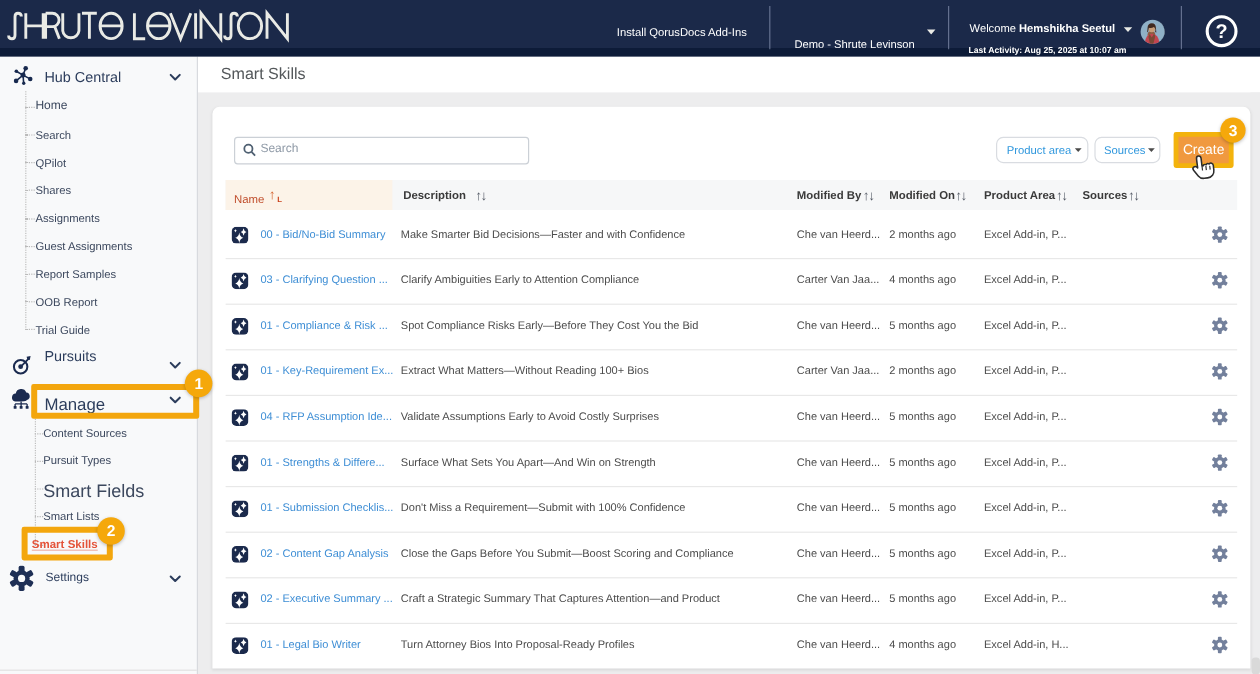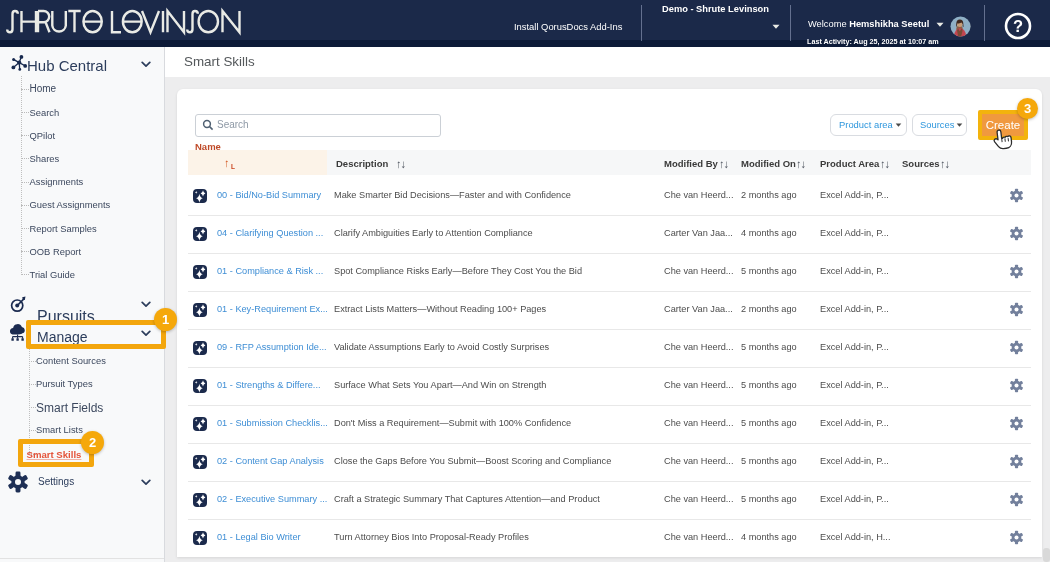--- a/index.html
+++ b/index.html
@@ -47,21 +47,21 @@
   </svg>
 <div style="position:absolute;left:978px;top:110px;width:50px;height:29.5px;border:4px solid #f3b30d;border-radius:2px;box-sizing:border-box;background:#f0993f;z-index:20"></div>
 <div style="position:absolute;left:982px;top:114px;width:42px;height:21.5px;display:flex;align-items:center;justify-content:center;font-size:11.5px;color:#fff;z-index:21">Create</div>
 <div style="position:absolute;left:1017.0px;top:98.0px;width:21px;height:21px;border-radius:50%;background:#f5a80b;color:#fff;font-weight:bold;font-size:13px;box-shadow:0 1px 3px rgba(0,0,0,0.25);display:flex;align-items:center;justify-content:center;z-index:30">3</div>
 <svg width="22" height="26" viewBox="0 0 22 26" style="position:absolute;left:992px;top:128px;z-index:25;transform:rotate(-7deg)">
 <path d="M8.1 1.6 C9.3 1.6 10 2.5 10 3.7 L10 10.2 L10.9 10.3 C11.1 9.5 12 9.1 12.8 9.3 L13.6 9.6 C13.9 8.9 14.8 8.6 15.6 8.9 L16.3 9.2 C16.7 8.7 17.5 8.5 18.2 8.8 C19 9.2 19.4 9.8 19.4 10.7 L19.4 14.6 C19.4 18 17 20.6 13.5 20.6 L10.7 20.6 C8.6 20.6 7 19.7 5.9 18 L2.6 12.9 C2 12 2.2 10.9 3 10.3 C3.9 9.7 5 9.9 5.7 10.7 L6.2 11.3 L6.2 3.7 C6.2 2.5 6.9 1.6 8.1 1.6 Z" fill="#fff" stroke="#2d2d2d" stroke-width="1.3" stroke-linejoin="round"></path>
 <path d="M10 10.4 L10 14 M13.2 10.6 L13.2 14 M16.4 10.8 L16.4 14" stroke="#2d2d2d" stroke-width="1" fill="none"></path>
   </svg>
 <div style="position:absolute;left:188px;top:150px;width:843px;height:25px;background:#f6f7f8"></div>
 <div style="position:absolute;left:188px;top:150px;width:139px;height:25px;background:#fcf3e8"></div>
-<div style="position:absolute;left:195px;top:141px;font-size:9.5px;font-weight:bold;color:#bf4a28">Name</div>
+<div style="position:absolute;left:195px;top:161px;font-size:9.5px;font-weight:normal;color:#bf4a28">Name</div>
 <div style="position:absolute;left:224px;top:157px;font-size:11.3px;color:#d2571f;font-weight:bold">↑</div>
 <div style="position:absolute;left:231px;top:163px;font-size:6.5px;color:#c9401a;font-weight:bold">L</div>
 <div style="position:absolute;left:336px;top:157.5px;font-size:9.5px;font-weight:bold;color:#3a3a3a">Description</div>
 <div style="position:absolute;left:396px;top:157.5px;font-size:11.3px;color:#4f5561;letter-spacing:-1.2px">↑↓</div>
 <div style="position:absolute;left:664px;top:157.5px;font-size:9.5px;font-weight:bold;color:#3a3a3a">Modified By</div>
 <div style="position:absolute;left:719px;top:157.5px;font-size:11.3px;color:#4f5561;letter-spacing:-1.2px">↑↓</div>
 <div style="position:absolute;left:741px;top:157.5px;font-size:9.5px;font-weight:bold;color:#3a3a3a">Modified On</div>
 <div style="position:absolute;left:796px;top:157.5px;font-size:11.3px;color:#4f5561;letter-spacing:-1.2px">↑↓</div>
 <div style="position:absolute;left:820px;top:157.5px;font-size:9.5px;font-weight:bold;color:#3a3a3a">Product Area</div>
 <div style="position:absolute;left:880px;top:157.5px;font-size:11.3px;color:#4f5561;letter-spacing:-1.2px">↑↓</div>
@@ -74,21 +74,21 @@
 <div style="position:absolute;left:334px;top:189.5px;font-size:9.2px;color:#4c4c4c">Make Smarter Bid Decisions—Faster and with Confidence</div>
 <div style="position:absolute;left:664px;top:189.5px;font-size:9.2px;color:#4c4c4c">Che van Heerd...</div>
 <div style="position:absolute;left:741px;top:189.5px;font-size:9.2px;color:#4c4c4c">2 months ago</div>
 <div style="position:absolute;left:820px;top:189.5px;font-size:9.2px;color:#4c4c4c">Excel Add-in, P...</div>
 <svg width="15" height="15" style="position:absolute;left:1009px;top:188.0px;color:#73809c">
     <use href="#gear"></use>
   </svg>
 <svg width="14" height="14" style="position:absolute;left:193px;top:226.5px">
     <use href="#sk"></use>
   </svg>
-<div style="position:absolute;left:217px;top:227.5px;font-size:9.2px;color:#3e8ed5">04 - Clarifying Question ...</div>
+<div style="position:absolute;left:217px;top:227.5px;font-size:9.2px;color:#3e8ed5">03 - Clarifying Question ...</div>
 <div style="position:absolute;left:334px;top:227.5px;font-size:9.2px;color:#4c4c4c">Clarify Ambiguities Early to Attention Compliance</div>
 <div style="position:absolute;left:664px;top:227.5px;font-size:9.2px;color:#4c4c4c">Carter Van Jaa...</div>
 <div style="position:absolute;left:741px;top:227.5px;font-size:9.2px;color:#4c4c4c">4 months ago</div>
 <div style="position:absolute;left:820px;top:227.5px;font-size:9.2px;color:#4c4c4c">Excel Add-in, P...</div>
 <svg width="15" height="15" style="position:absolute;left:1009px;top:226.0px;color:#73809c">
     <use href="#gear"></use>
   </svg>
 <div style="position:absolute;left:188px;top:214.5px;width:843px;border-top:1px solid #e8e8e8"></div>
 <svg width="14" height="14" style="position:absolute;left:193px;top:264.5px">
     <use href="#sk"></use>
@@ -99,32 +99,32 @@
 <div style="position:absolute;left:741px;top:265.5px;font-size:9.2px;color:#4c4c4c">5 months ago</div>
 <div style="position:absolute;left:820px;top:265.5px;font-size:9.2px;color:#4c4c4c">Excel Add-in, P...</div>
 <svg width="15" height="15" style="position:absolute;left:1009px;top:264.0px;color:#73809c">
     <use href="#gear"></use>
   </svg>
 <div style="position:absolute;left:188px;top:252.5px;width:843px;border-top:1px solid #e8e8e8"></div>
 <svg width="14" height="14" style="position:absolute;left:193px;top:302.5px">
     <use href="#sk"></use>
   </svg>
 <div style="position:absolute;left:217px;top:303.5px;font-size:9.2px;color:#3e8ed5">01 - Key-Requirement Ex...</div>
-<div style="position:absolute;left:334px;top:303.5px;font-size:9.2px;color:#4c4c4c">Extract Lists Matters—Without Reading 100+ Pages</div>
+<div style="position:absolute;left:334px;top:303.5px;font-size:9.2px;color:#4c4c4c">Extract What Matters—Without Reading 100+ Bios</div>
 <div style="position:absolute;left:664px;top:303.5px;font-size:9.2px;color:#4c4c4c">Carter Van Jaa...</div>
 <div style="position:absolute;left:741px;top:303.5px;font-size:9.2px;color:#4c4c4c">2 months ago</div>
 <div style="position:absolute;left:820px;top:303.5px;font-size:9.2px;color:#4c4c4c">Excel Add-in, P...</div>
 <svg width="15" height="15" style="position:absolute;left:1009px;top:302.0px;color:#73809c">
     <use href="#gear"></use>
   </svg>
 <div style="position:absolute;left:188px;top:290.5px;width:843px;border-top:1px solid #e8e8e8"></div>
 <svg width="14" height="14" style="position:absolute;left:193px;top:340.5px">
     <use href="#sk"></use>
   </svg>
-<div style="position:absolute;left:217px;top:341.5px;font-size:9.2px;color:#3e8ed5">09 - RFP Assumption Ide...</div>
+<div style="position:absolute;left:217px;top:341.5px;font-size:9.2px;color:#3e8ed5">04 - RFP Assumption Ide...</div>
 <div style="position:absolute;left:334px;top:341.5px;font-size:9.2px;color:#4c4c4c">Validate Assumptions Early to Avoid Costly Surprises</div>
 <div style="position:absolute;left:664px;top:341.5px;font-size:9.2px;color:#4c4c4c">Che van Heerd...</div>
 <div style="position:absolute;left:741px;top:341.5px;font-size:9.2px;color:#4c4c4c">5 months ago</div>
 <div style="position:absolute;left:820px;top:341.5px;font-size:9.2px;color:#4c4c4c">Excel Add-in, P...</div>
 <svg width="15" height="15" style="position:absolute;left:1009px;top:340.0px;color:#73809c">
     <use href="#gear"></use>
   </svg>
 <div style="position:absolute;left:188px;top:328.5px;width:843px;border-top:1px solid #e8e8e8"></div>
 <svg width="14" height="14" style="position:absolute;left:193px;top:378.5px">
     <use href="#sk"></use>
@@ -196,21 +196,21 @@
     </g>
 <g fill="#17294e">
       <circle cx="11.2" cy="9.6" r="2.1"></circle>
       <circle cx="13.4" cy="3.9" r="1.9"></circle>
 <circle cx="5.6" cy="6.4" r="1.5"></circle>
       <circle cx="5.4" cy="14.4" r="1.9"></circle>
 <circle cx="17.2" cy="12.9" r="1.9"></circle>
       <circle cx="11.8" cy="16.4" r="1.4"></circle>
     </g>
   </svg>
-<div style="position:absolute;left:27px;top:57px;font-size:15px;color:#2c3d5c">Hub Central</div>
+<div style="position:absolute;left:37px;top:57px;font-size:12px;color:#2c3d5c">Hub Central</div>
 <svg width="10" height="7" viewBox="0 0 10 7" style="position:absolute;left:141px;top:60.5px">
     <polyline points="1.2,1.4 5,5.2 8.8,1.4" fill="none" stroke="#2c3d5c" stroke-width="1.7" stroke-linecap="round" stroke-linejoin="round"></polyline>
   </svg>
 <div style="position:absolute;left:29.5px;top:83.3px;font-size:10px;color:#3c485e">Home</div>
 <div style="position:absolute;left:21px;top:88.8px;width:8px;border-top:1px dotted #b9b9b9"></div>
 <div style="position:absolute;left:29.5px;top:106.5px;font-size:9.4px;color:#3c485e">Search</div>
 <div style="position:absolute;left:21px;top:112.0px;width:8px;border-top:1px dotted #b9b9b9"></div>
 <div style="position:absolute;left:29.5px;top:129.7px;font-size:9.4px;color:#3c485e">QPilot</div>
 <div style="position:absolute;left:21px;top:135.2px;width:8px;border-top:1px dotted #b9b9b9"></div>
 <div style="position:absolute;left:29.5px;top:152.9px;font-size:9.4px;color:#3c485e">Shares</div>
@@ -225,21 +225,21 @@
 <div style="position:absolute;left:21px;top:251.2px;width:8px;border-top:1px dotted #b9b9b9"></div>
 <div style="position:absolute;left:29.5px;top:268.9px;font-size:9.4px;color:#3c485e">Trial Guide</div>
 <div style="position:absolute;left:21px;top:274.4px;width:8px;border-top:1px dotted #b9b9b9"></div>
 <div style="position:absolute;left:21px;top:76px;height:199px;border-left:1px dotted #bfbfbf"></div>
 <svg width="22" height="22" viewBox="0 0 22 22" style="position:absolute;left:8;top:294">
 <circle cx="9.2" cy="11.6" r="5.6" fill="none" stroke="#1b2b50" stroke-width="1.7"></circle>
 <circle cx="9.2" cy="11.6" r="2" fill="#1b2b50"></circle>
 <path d="M15.9 4.9 L10.2 10.6" stroke="#1b2b50" stroke-width="1.5" fill="none"></path>
 <path d="M14.2 3.3 L17.5 2.6 L16.8 5.9 L14.9 6 Z" fill="#1b2b50"></path>
   </svg>
-<div style="position:absolute;left:37px;top:308px;font-size:16px;color:#2c3d5c">Pursuits</div>
+<div style="position:absolute;left:37px;top:290px;font-size:12px;color:#2c3d5c">Pursuits</div>
 <svg width="10" height="7" viewBox="0 0 10 7" style="position:absolute;left:141px;top:300.5px">
     <polyline points="1.2,1.4 5,5.2 8.8,1.4" fill="none" stroke="#2c3d5c" stroke-width="1.7" stroke-linecap="round" stroke-linejoin="round"></polyline>
   </svg>
 <svg width="20" height="20" viewBox="0 0 20 20" style="position:absolute;left:8;top:323">
 <path d="M4.6 11.6 a3.4 3.4 0 0 1 0.5-6.7 a4.6 4.6 0 0 1 8.8-0.9 a3.2 3.2 0 0 1 0.4 6.3 q0.4 1.3-9.7 1.3z" fill="#1b2b50"></path>
 <g stroke="#1b2b50" stroke-width="1.1" fill="none">
 <path d="M9.6 11.5 L9.6 13.6 M4.6 13.6 L14.6 13.6 M4.6 13.6 L4.6 15.6 M9.6 13.6 L9.6 15.6 M14.6 13.6 L14.6 15.6"></path>
     </g>
 <g fill="#1b2b50">
       <rect x="3.4" y="15.3" width="2.4" height="2.4" rx="0.5"></rect>
@@ -249,21 +249,21 @@
   </svg>
 <div style="position:absolute;left:37px;top:329px;font-size:14px;color:#2c3d5c">Manage</div>
 <svg width="10" height="7" viewBox="0 0 10 7" style="position:absolute;left:141px;top:330.0px">
     <polyline points="1.2,1.4 5,5.2 8.8,1.4" fill="none" stroke="#2c3d5c" stroke-width="1.7" stroke-linecap="round" stroke-linejoin="round"></polyline>
   </svg>
 <div style="position:absolute;left:26px;top:319.5px;width:130px;height:19px;border:5px solid #f3a60d;border-radius:2px;z-index:25"></div>
 <div style="position:absolute;left:36px;top:355.0px;font-size:9.4px;color:#3c485e">Content Sources</div>
 <div style="position:absolute;left:29px;top:360.5px;width:7px;border-top:1px dotted #b9b9b9"></div>
 <div style="position:absolute;left:36px;top:378.1px;font-size:9.4px;color:#3c485e">Pursuit Types</div>
 <div style="position:absolute;left:29px;top:383.6px;width:7px;border-top:1px dotted #b9b9b9"></div>
-<div style="position:absolute;left:36px;top:401.2px;font-size:12px;color:#3c485e">Smart Fields</div>
+<div style="position:absolute;left:36px;top:401.2px;font-size:15px;color:#3c485e">Smart Fields</div>
 <div style="position:absolute;left:29px;top:406.7px;width:7px;border-top:1px dotted #b9b9b9"></div>
 <div style="position:absolute;left:36px;top:424.3px;font-size:9.4px;color:#3c485e">Smart Lists</div>
 <div style="position:absolute;left:29px;top:429.8px;width:7px;border-top:1px dotted #b9b9b9"></div>
 <div style="position:absolute;left:29px;top:347px;height:107px;border-left:1px dotted #bfbfbf"></div>
 <div style="position:absolute;left:29px;top:453.5px;width:7px;border-top:1px dotted #b9b9b9"></div>
 <div style="position:absolute;left:26.5px;top:448.5px;font-size:9.6px;font-weight:bold;color:#e4533a;text-decoration:underline;text-decoration-color:#f0b2a6;z-index:26">Smart Skills</div>
 <div style="position:absolute;left:18px;top:438.5px;width:65.5px;height:18.5px;border:5px solid #f3a60d;border-radius:2px;z-index:25"></div>
 <svg width="22" height="22" viewBox="-8 -8 16 16" style="position:absolute;left:7;top:471;color:#1e2f55">
 <g fill="currentColor">
       <circle r="4.9"></circle>
@@ -285,21 +285,21 @@
 <div style="position:absolute;left:81.1px;top:430.5px;width:23px;height:23px;border-radius:50%;background:#f5a80b;color:#fff;font-weight:bold;font-size:13px;box-shadow:0 1px 3px rgba(0,0,0,0.25);display:flex;align-items:center;justify-content:center;z-index:30">2</div>
 <div style="position:absolute;left:0;top:0;width:1050px;height:47px;background:#1b2949">
     <svg width="250" height="44" style="position:absolute;left:0;top:0" viewBox="0 0 250 44">
       <path d="M7.2 29.5 C7.2 31.7 8.5 32.3 10.0 32.3 C11.7 32.3 12.5 31.2 12.5 29.3 L12.5 14.0 C12.5 12.1 13.3 11.0 15.0 11.0 C16.5 11.0 17.8 11.6 17.8 13.8 M21.5 11.0 L21.5 32.3 M36.0 11.0 L36.0 32.3 M21.5 21.6 L36.0 21.6 M38 11.0 L38 32.3 M38 11.0 L43.6 11.0 A5.6 5.6 0 0 1 43.6 22.2 L38 22.2 M45.6 22.2 L49.5 32.3 M52.3 11.0 L52.3 25.699999999999996 A6.8 6.6 0 0 0 65.8 25.699999999999996 L65.8 11.0 M68.3 11.0 L80.7 11.0 M74.5 11.0 L74.5 32.3 M101.8 21.6 A9.2 10.6 0 1 0 83.39999999999999 21.6 A9.2 10.6 0 1 0 101.8 21.6 M83.39999999999999 21.6 L102.2 21.6 M112 11.0 L112 32.3 L121 32.3 M141.70000000000002 21.6 A9.4 10.6 0 1 0 122.9 21.6 A9.4 10.6 0 1 0 141.70000000000002 21.6 M122.9 21.6 L142.1 21.6 M142 11.0 L150.5 32.3 L159 11.0 M163 11.0 L163 32.3 M167.5 32.3 L167.5 11.0 L184.0 32.3 L184.0 11.0 M187.2 29.5 C187.2 31.7 188.5 32.3 190.0 32.3 C191.7 32.3 192.5 31.2 192.5 29.3 L192.5 14.0 C192.5 12.1 193.3 11.0 195.0 11.0 C196.5 11.0 197.8 11.6 197.8 13.8 M218.0 21.6 A9.7 10.6 0 1 0 198.60000000000002 21.6 A9.7 10.6 0 1 0 218.0 21.6 M222.5 32.3 L222.5 11.0 L239.5 32.3 L239.5 11.0" fill="none" stroke="#e9eae5" stroke-width="2.4"></path>
     </svg>
     <div style="position:absolute;left:0;top:40px;width:1050px;height:7px;background:#0d1b38"></div>
     <div style="position:absolute;left:641px;top:5px;height:36px;border-left:1px solid rgba(160,172,200,0.55)"></div>
     <div style="position:absolute;left:790px;top:5px;height:36px;border-left:1px solid rgba(160,172,200,0.55)"></div>
     <div style="position:absolute;left:984px;top:5px;height:36px;border-left:1px solid rgba(160,172,200,0.55)"></div>
     <div style="position:absolute;left:514px;top:20.5px;font-size:9.4px;font-weight:normal;color:#fff">Install QorusDocs Add-Ins</div>
-    <div style="position:absolute;left:662px;top:4px;font-size:9.3px;font-weight:bold;color:#fff">Demo - Shrute Levinson</div>
+    <div style="position:absolute;left:662px;top:32px;font-size:9.3px;font-weight:normal;color:#fff">Demo - Shrute Levinson</div>
     <svg width="8" height="5" viewBox="0 0 10 6.2" style="position:absolute;left:772px;top:23.5px">
       <polygon points="0.6,0.8 9.4,0.8 5,5.8" fill="#e9eae5"></polygon>
     </svg>
     <div style="position:absolute;left:808px;top:19px;font-size:9.3px;color:#fff">Welcome <b>Hemshikha Seetul</b></div>
     <svg width="8" height="5" viewBox="0 0 10 6.2" style="position:absolute;left:936px;top:21.5px">
       <polygon points="0.6,0.8 9.4,0.8 5,5.8" fill="#e9eae5"></polygon>
     </svg>
     <svg width="21" height="21" viewBox="0 0 21 21" style="position:absolute;left:950px;top:16px">
 <defs>
         <clipPath id="avc">

